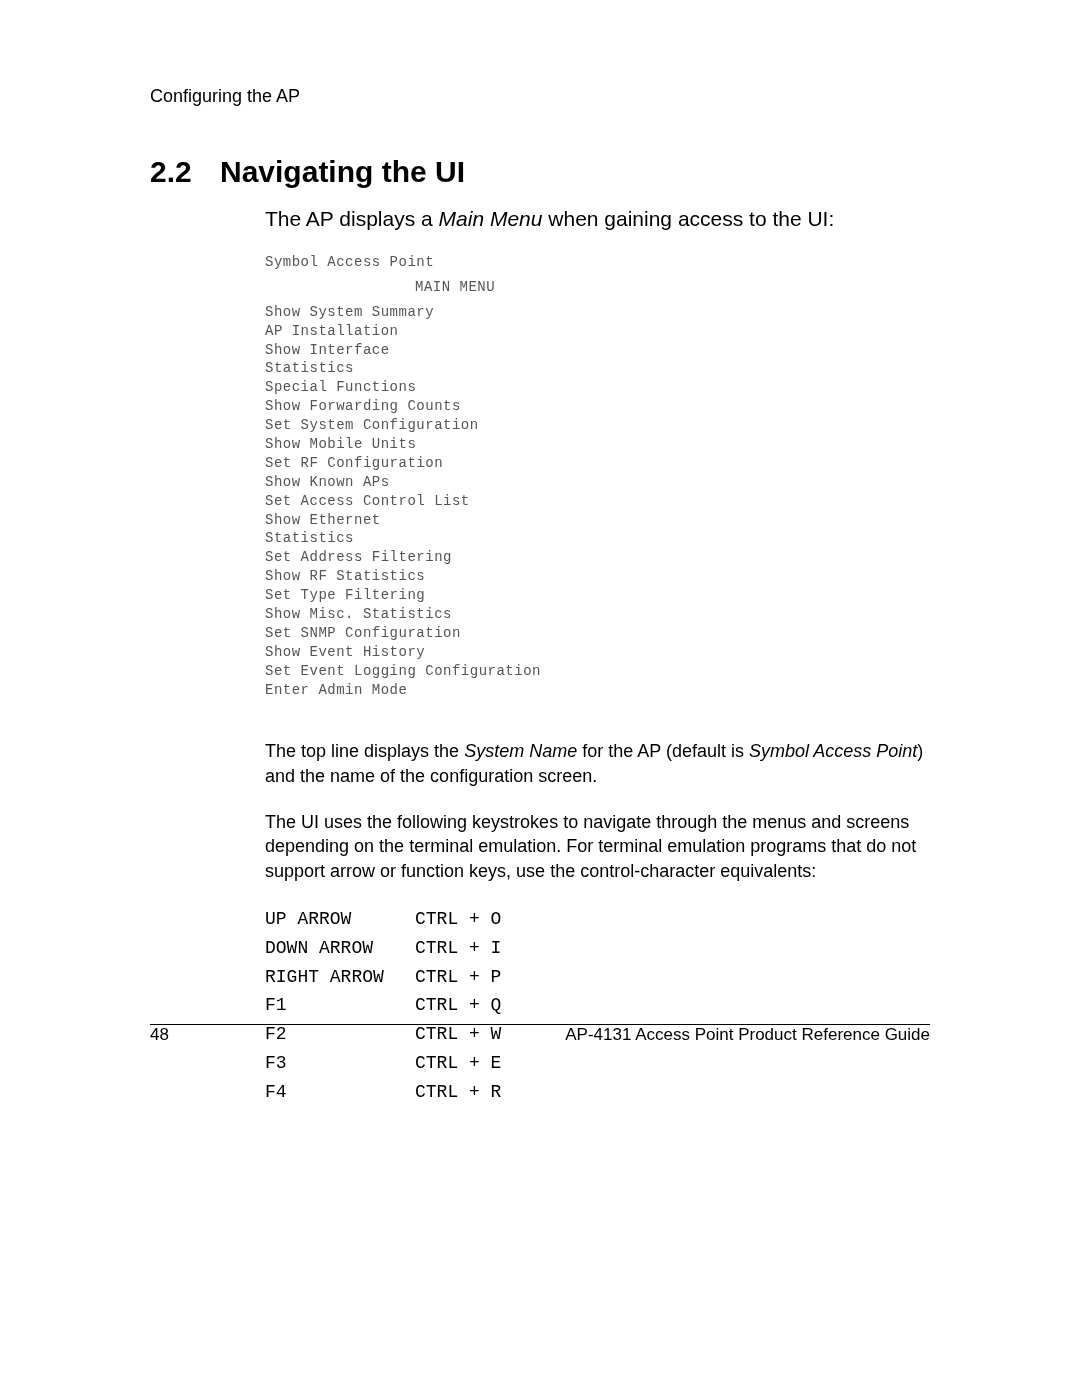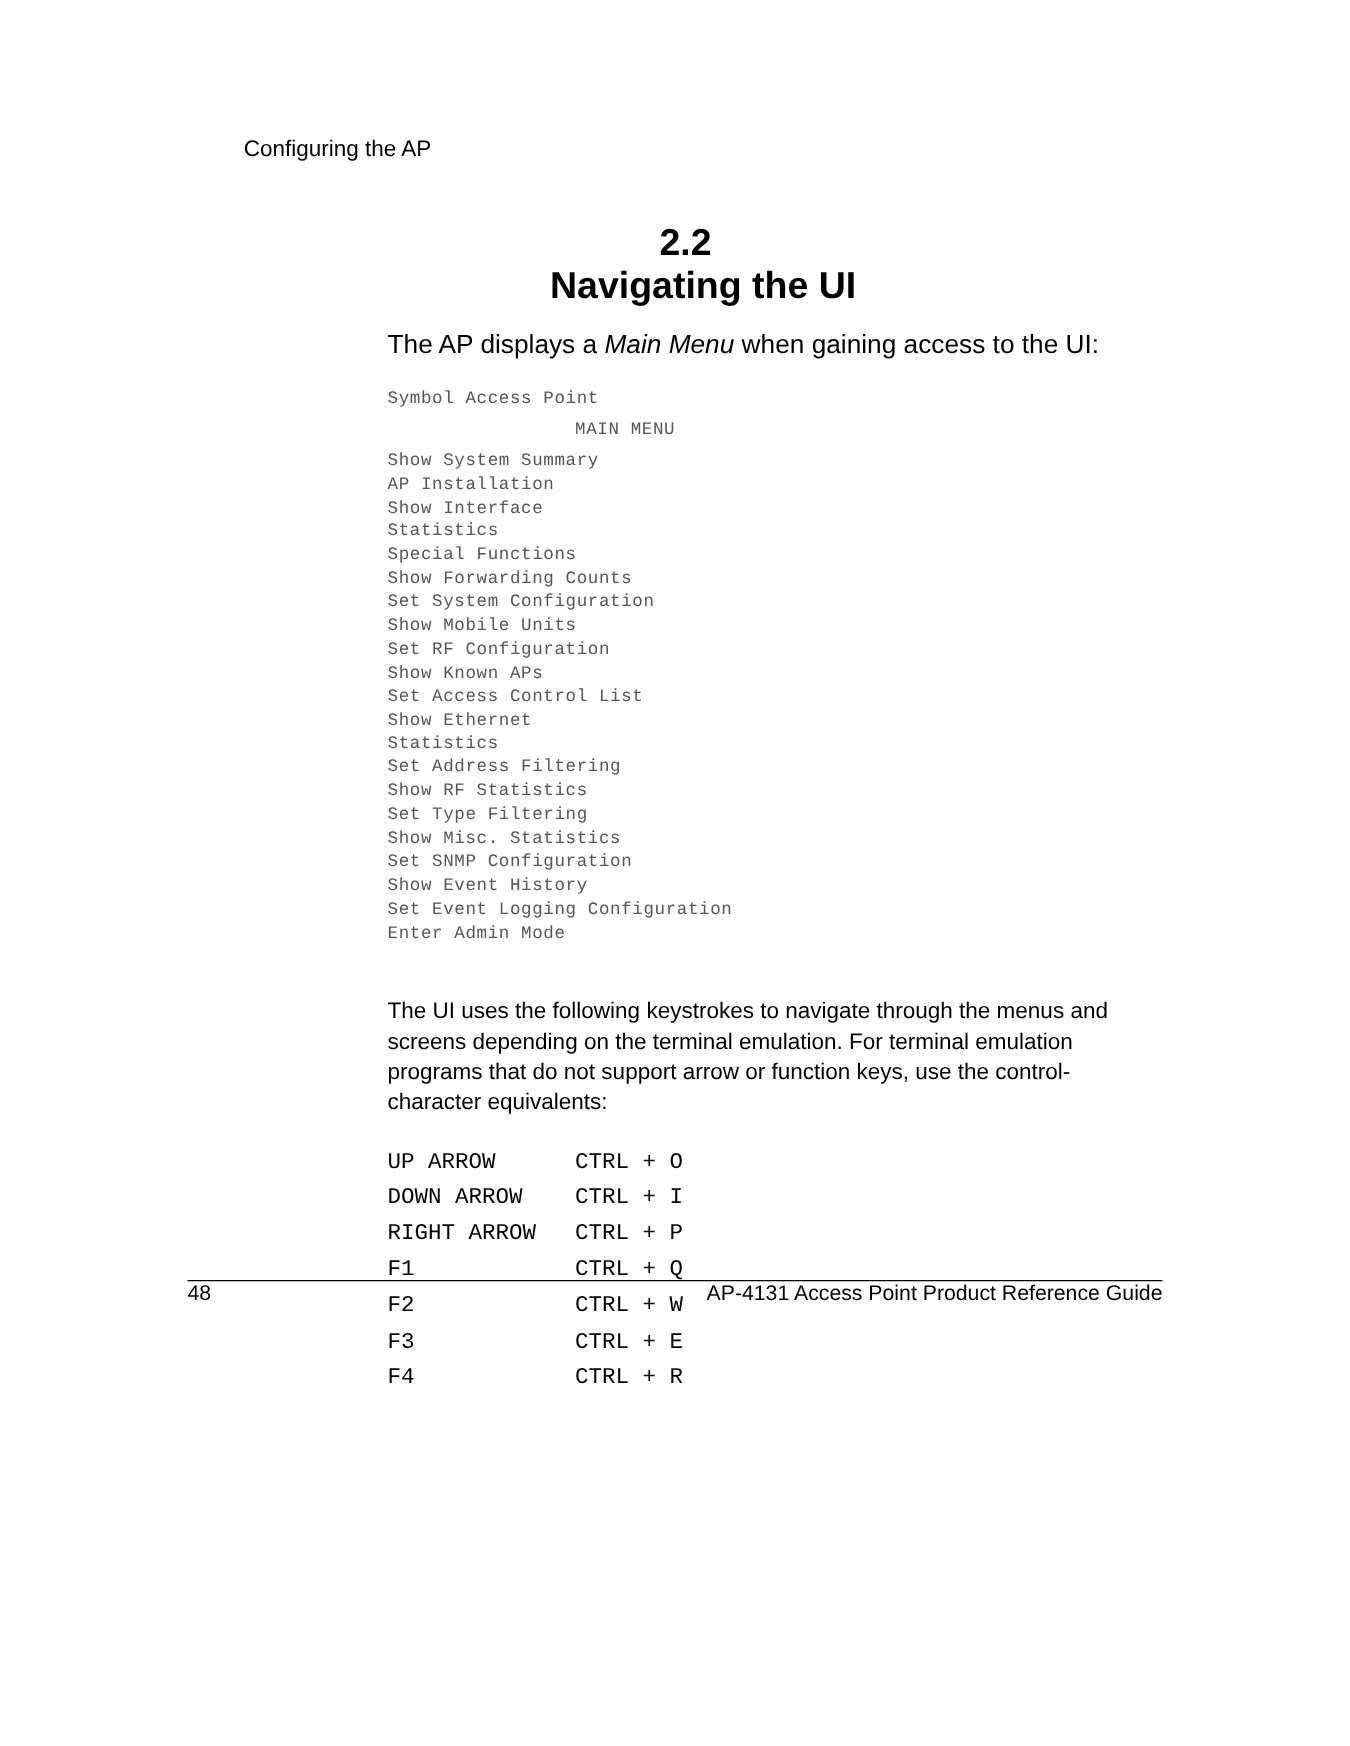--- a/index.html
+++ b/index.html
@@ -6,34 +6,32 @@
     margin: 0;
     padding: 0;
     background: #fff;
     font-family: Georgia, 'Times New Roman', serif;
     color: #000;
     width: 1080px;
     height: 1397px;
     position: relative;
   }
   .page {
-    padding: 109px 150px 0 150px;
+    padding: 86px 150px 0 150px;
     box-sizing: border-box;
-    margin-left: 45px;
   }
   .running-head {
     font-size: 18px;
     margin-bottom: 48px;
     font-family: Arial, Helvetica, sans-serif;
   }
   .section-title {
     display: flex;
-    align-items: center;
+    align-items: flex-end;
     margin-bottom: 18px;
-    flex-direction: column;
   }
   .section-num {
     font-size: 30px;
     font-weight: bold;
     width: 70px;
     font-family: Arial, Helvetica, sans-serif;
   }
   .section-name {
     font-size: 30px;
     font-weight: bold;
@@ -162,20 +160,23 @@
             <div class="term-left">Show Event History</div>
             <div class="term-right">Set Event Logging Configuration</div>
           </div>
           <div class="term-row">
             <div class="term-left">Enter Admin Mode</div>
             <div class="term-right"></div>
           </div>
         </div>
     </div>
 
+    <div class="para">
+      <span>The top line displays the </span><em>System Name</em><span> for the AP (default is </span><em>Symbol Access Point</em><span>) and the name of the configuration screen.</span>
+    </div>
 
     <div class="para">The UI uses the following keystrokes to navigate through the menus and screens depending on the terminal emulation. For terminal emulation programs that do not support arrow or function keys, use the control-character equivalents:</div>
 
     <div class="key-table" id="key-table">
         <div class="key-row">
           <div class="key-left">UP ARROW</div>
           <div class="key-right">CTRL + O</div>
         </div>
         <div class="key-row">
           <div class="key-left">DOWN ARROW</div>

